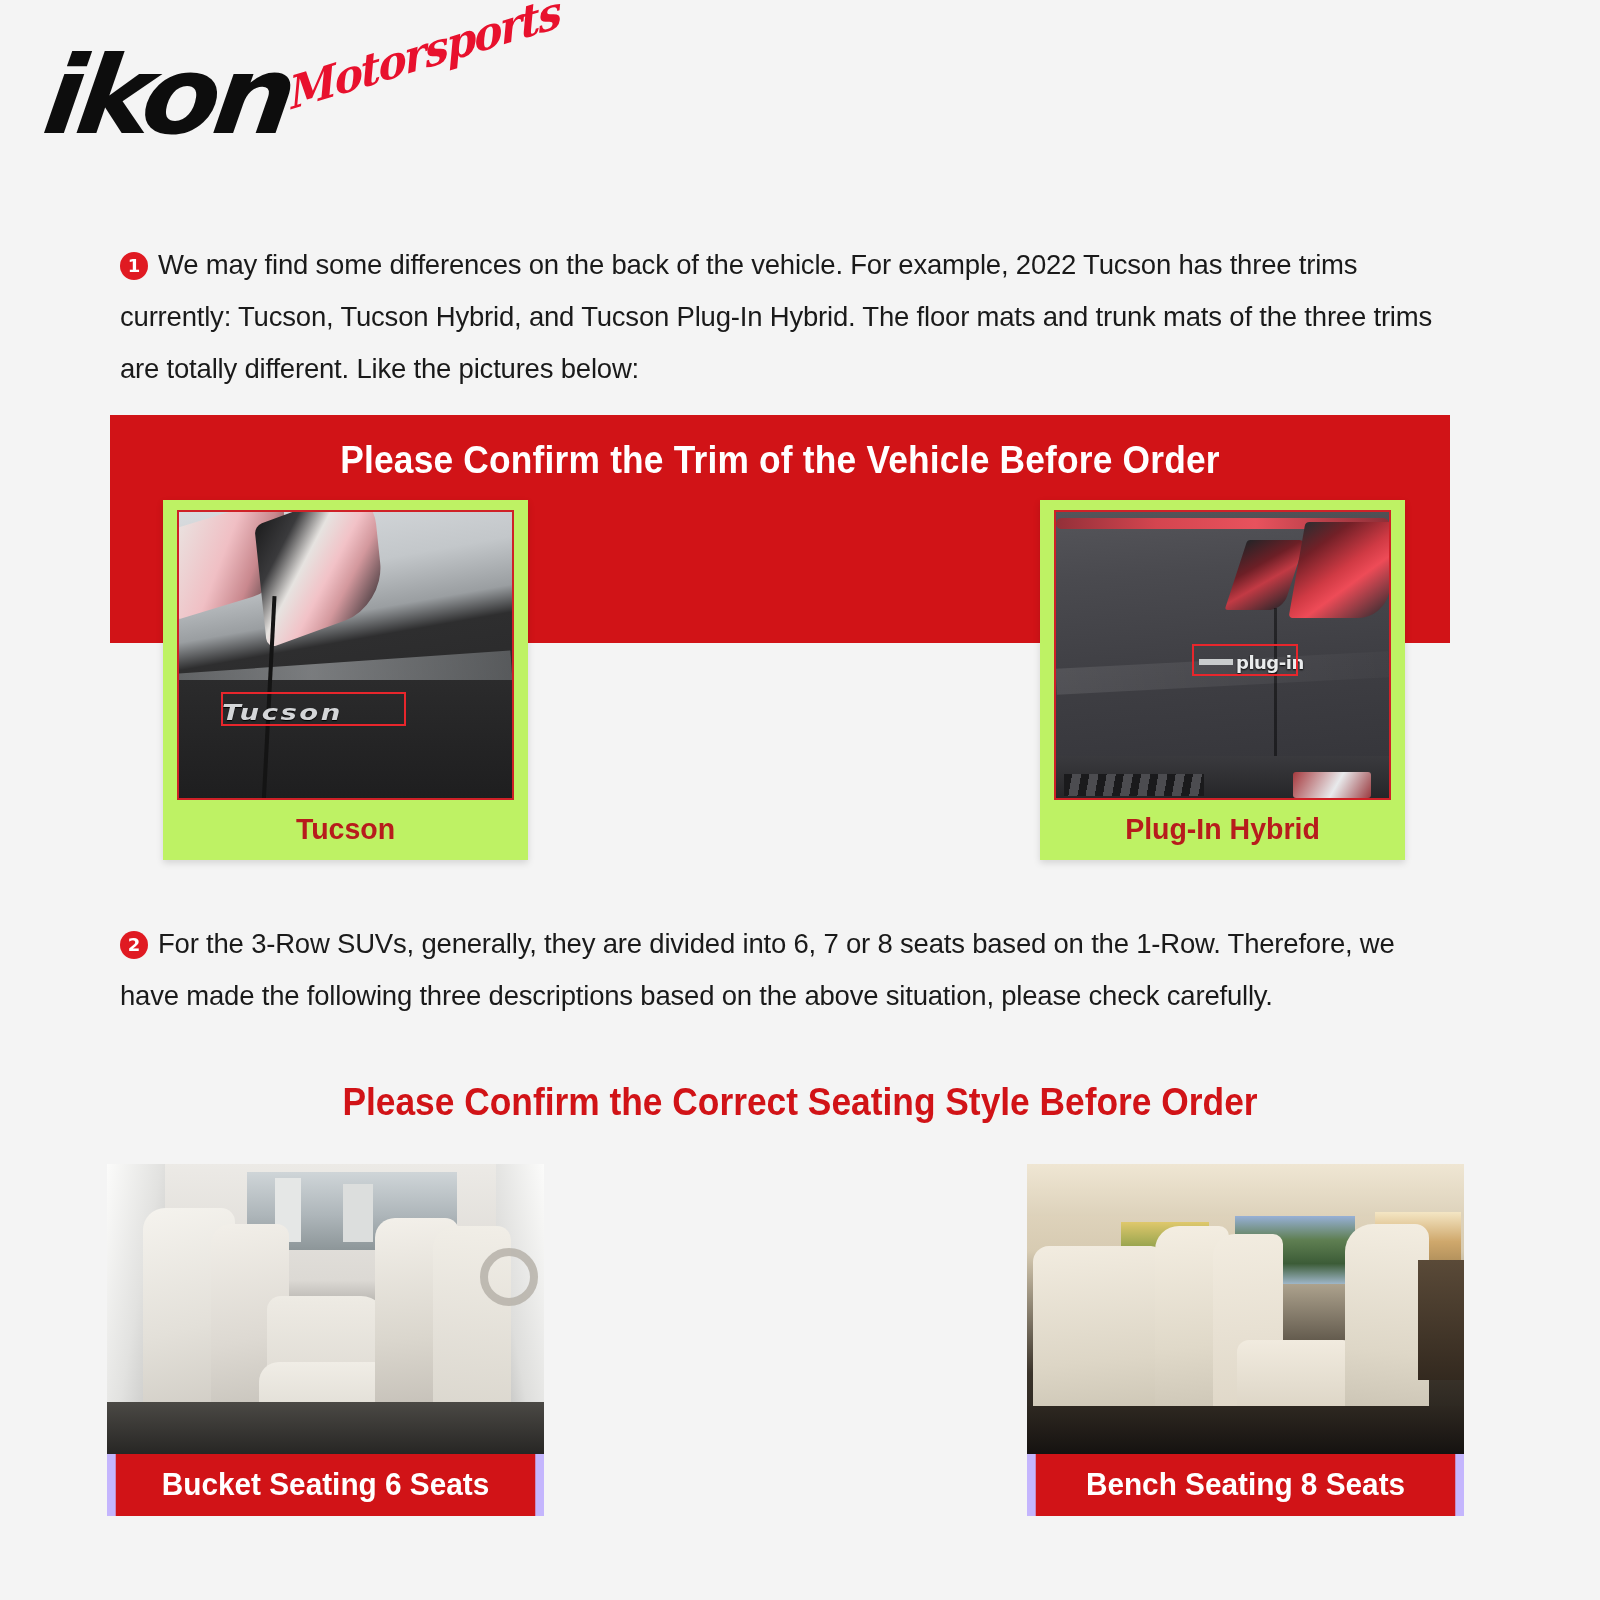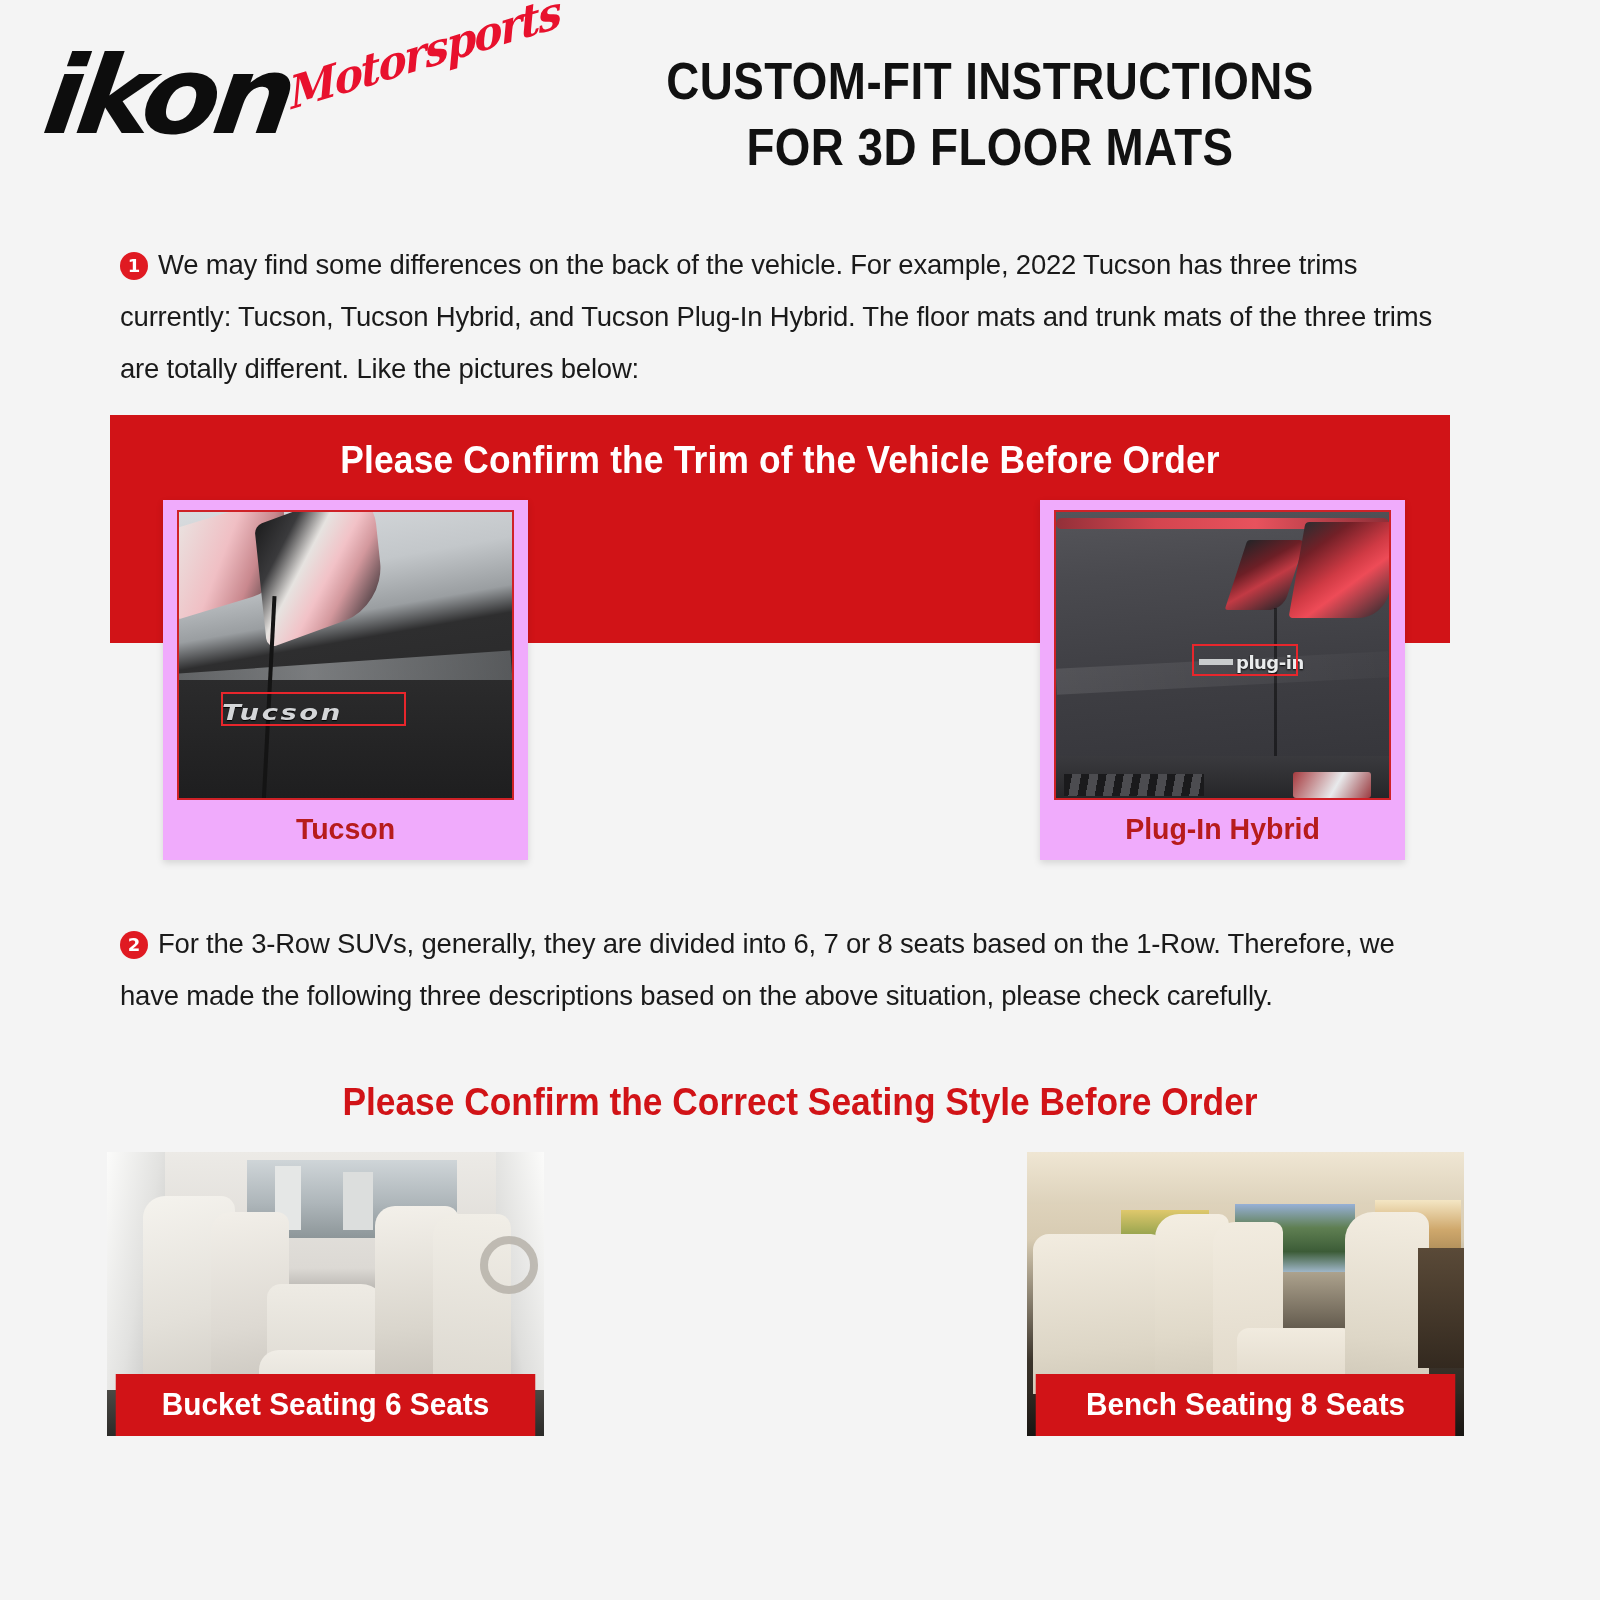--- a/index.html
+++ b/index.html
@@ -144,21 +144,21 @@
     top: 500px;
     width: 1340px;
     height: 365px;
   }
 
   .trim-card {
     position: absolute;
     top: 0;
     width: 365px;
     height: 360px;
-    background: #f0abfc;
+    background: #bef264;
     box-shadow: 0 3px 7px rgba(0,0,0,0.13);
   }
   .trim-card.c0 { left: 53px; }
   .trim-card.c1 { left: 495px; }
   .trim-card.c2 { left: 930px; }
 
   .trim-photo {
     position: absolute;
     left: 14px;
     top: 10px;
@@ -339,25 +339,25 @@
   }
 
   .seat-cards {
     position: absolute;
     left: 107px; top: 1152px;
     width: 1390px; height: 360px;
   }
 
   .seat-card {
     position: absolute;
-    top: 0;
+    top: 12px;
     width: 437px;
-    height: 284px;
+    height: 352px;
     overflow: hidden;
-    background: #0f766e;
+    background: #c4b5fd;
   }
   .seat-card.s0 { left: 0px; }
   .seat-card.s1 { left: 461px; }
   .seat-card.s2 { left: 920px; }
 
   .seat-photo { position: absolute; left:0; top:0; width: 100%; height: 290px; overflow: hidden; }
 
   .seat-label {
     position: absolute;
     left: 0; bottom: 0;
@@ -453,24 +453,20 @@
 
 <div class="page">
 
   <div class="header">
 
     <div class="logo-wrap">
       <div class="logo-ikon">ikon</div>
       <div class="logo-script">Motorsports</div>
     </div>
 
-    <div class="header-titles">
-      <div class="title-line">CUSTOM-FIT INSTRUCTIONS</div>
-      <div class="title-line">FOR 3D FLOOR MATS</div>
-    </div>
 
   </div>
 
   <div class="para para-1">
     <span class="num-badge">1</span><span>We may find some differences on the back of the vehicle. For example, 2022 Tucson has three trims currently: Tucson, Tucson Hybrid, and Tucson Plug-In Hybrid. The floor mats and trunk mats of the three trims are totally different. Like the pictures below:</span>
   </div>
 
   <div class="red-banner">
     <div class="banner-title">Please Confirm the Trim of the Vehicle Before Order</div>
   </div>

